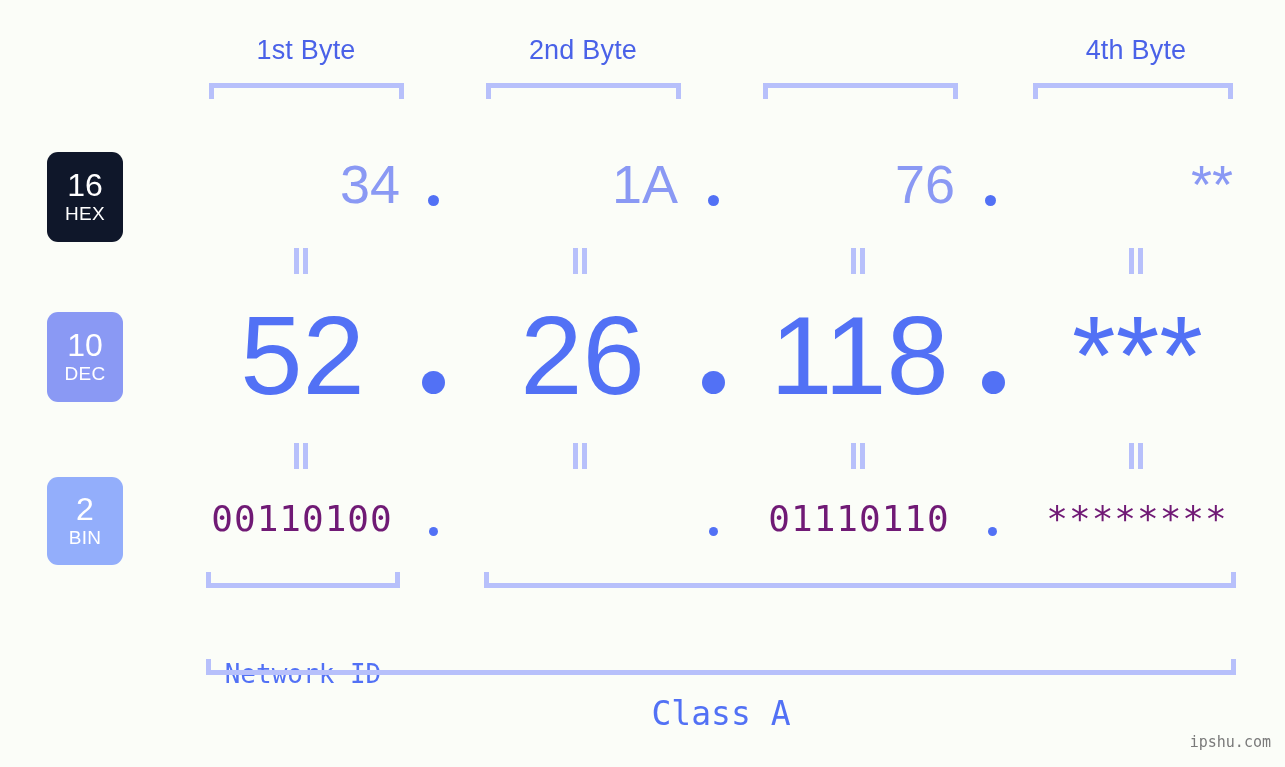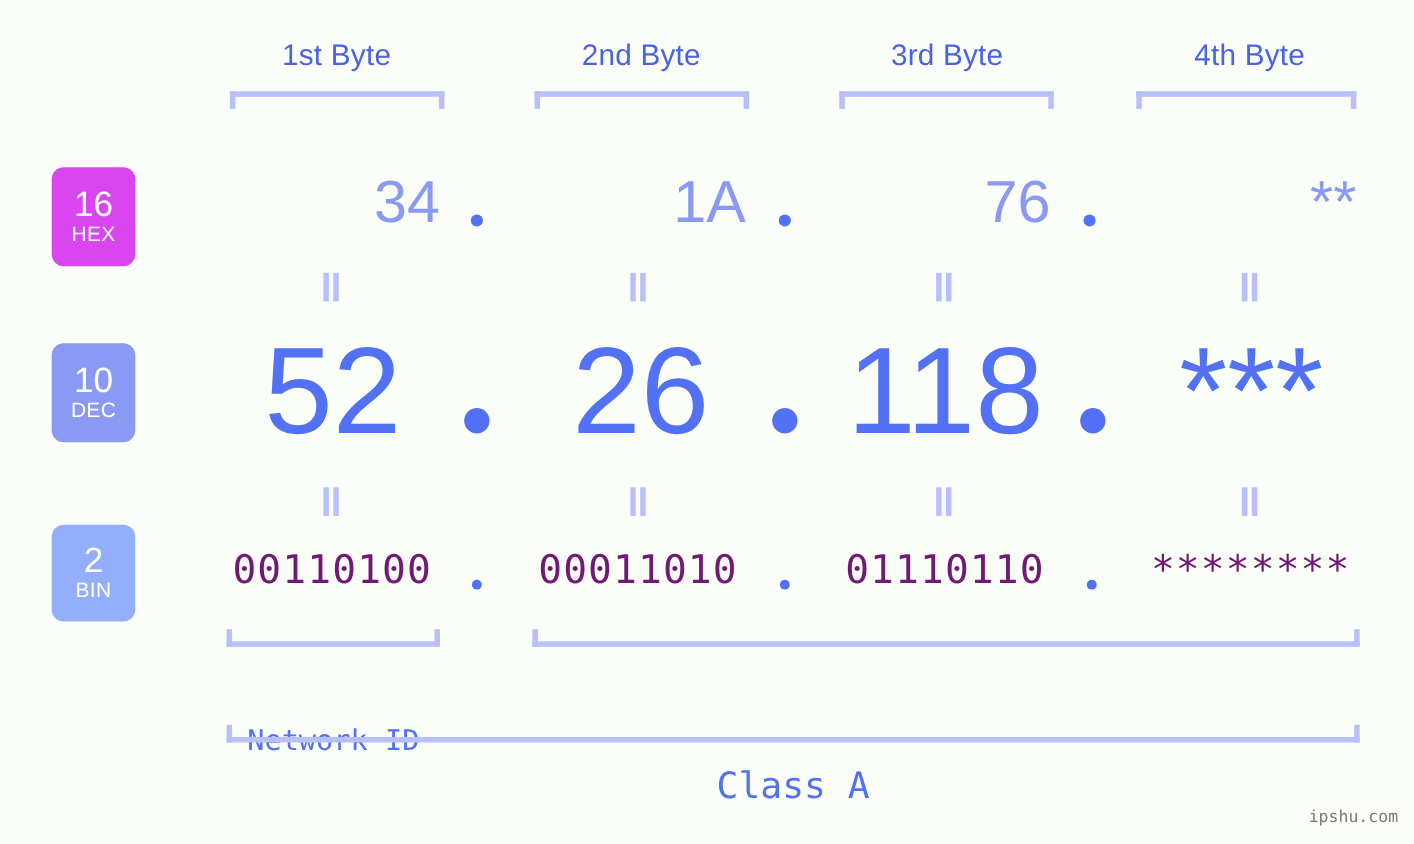--- a/index.html
+++ b/index.html
@@ -59,21 +59,21 @@
     font-size: 32px;
     font-weight: 400;
     line-height: 1.05;
   }
   .badge .abbr {
     font-size: 19px;
     font-weight: 400;
     line-height: 1.15;
     letter-spacing: 0.3px;
   }
-  .badge-hex { top: 152px;  height: 90px; background: #d946ef; }
+  .badge-hex { top: 152px;  height: 90px; background: #0f172a; }
   .badge-dec { top: 312px;  height: 90px; background: #8a99f4; }
   .badge-bin { top: 477px;  height: 88px; background: #93aefb; }
 
   .cell {
     position: absolute;
     text-align: center;
     white-space: nowrap;
   }
 
   
@@ -157,21 +157,20 @@
     white-space: nowrap;
   }
 </style>
 </head>
 <body>
 
 <div class="stage">
 
   <div class="byte-head" style="left:210px; top:35px; width:192px;">1st Byte</div>
   <div class="byte-head" style="left:487px; top:35px; width:192px;">2nd Byte</div>
-  <div class="byte-head" style="left:765px; top:35px; width:192px;">3rd Byte</div>
   <div class="byte-head" style="left:1040px; top:35px; width:192px;">4th Byte</div>
 
   <div class="tbracket" style="left:209px; top:83px; width:195px;"></div>
   <div class="tbracket" style="left:486px; top:83px; width:195px;"></div>
   <div class="tbracket" style="left:763px; top:83px; width:195px;"></div>
   <div class="tbracket" style="left:1033px; top:83px; width:200px;"></div>
 
   <div class="badge badge-hex" style="left:47px;">
     <span class="num">16</span>
     <span class="abbr">HEX</span>
@@ -237,21 +236,20 @@
       <i></i>
     </div>
   <div class="eqmark" style="left:1126px; top:443px;">
       <i></i>
       <i></i>
     </div>
 
   <div class="cell bin-val" style="left:203px; top:501px; width:198px;">00110100</div>
   <div class="dot dot-bin" style="left:429px; top:527px;"></div>
 
-  <div class="cell bin-val" style="left:481px; top:501px; width:198px;">00011010</div>
   <div class="dot dot-bin" style="left:709px; top:527px;"></div>
 
   <div class="cell bin-val" style="left:760px; top:501px; width:198px;">01110110</div>
   <div class="dot dot-bin" style="left:988px; top:527px;"></div>
 
   <div class="cell bin-val" style="left:1038px; top:501px; width:198px;">********</div>
 
   <div class="bbracket" style="left:206px; top:572px; width:194px;"></div>
   <div class="bbracket" style="left:484px; top:572px; width:752px;"></div>
 

